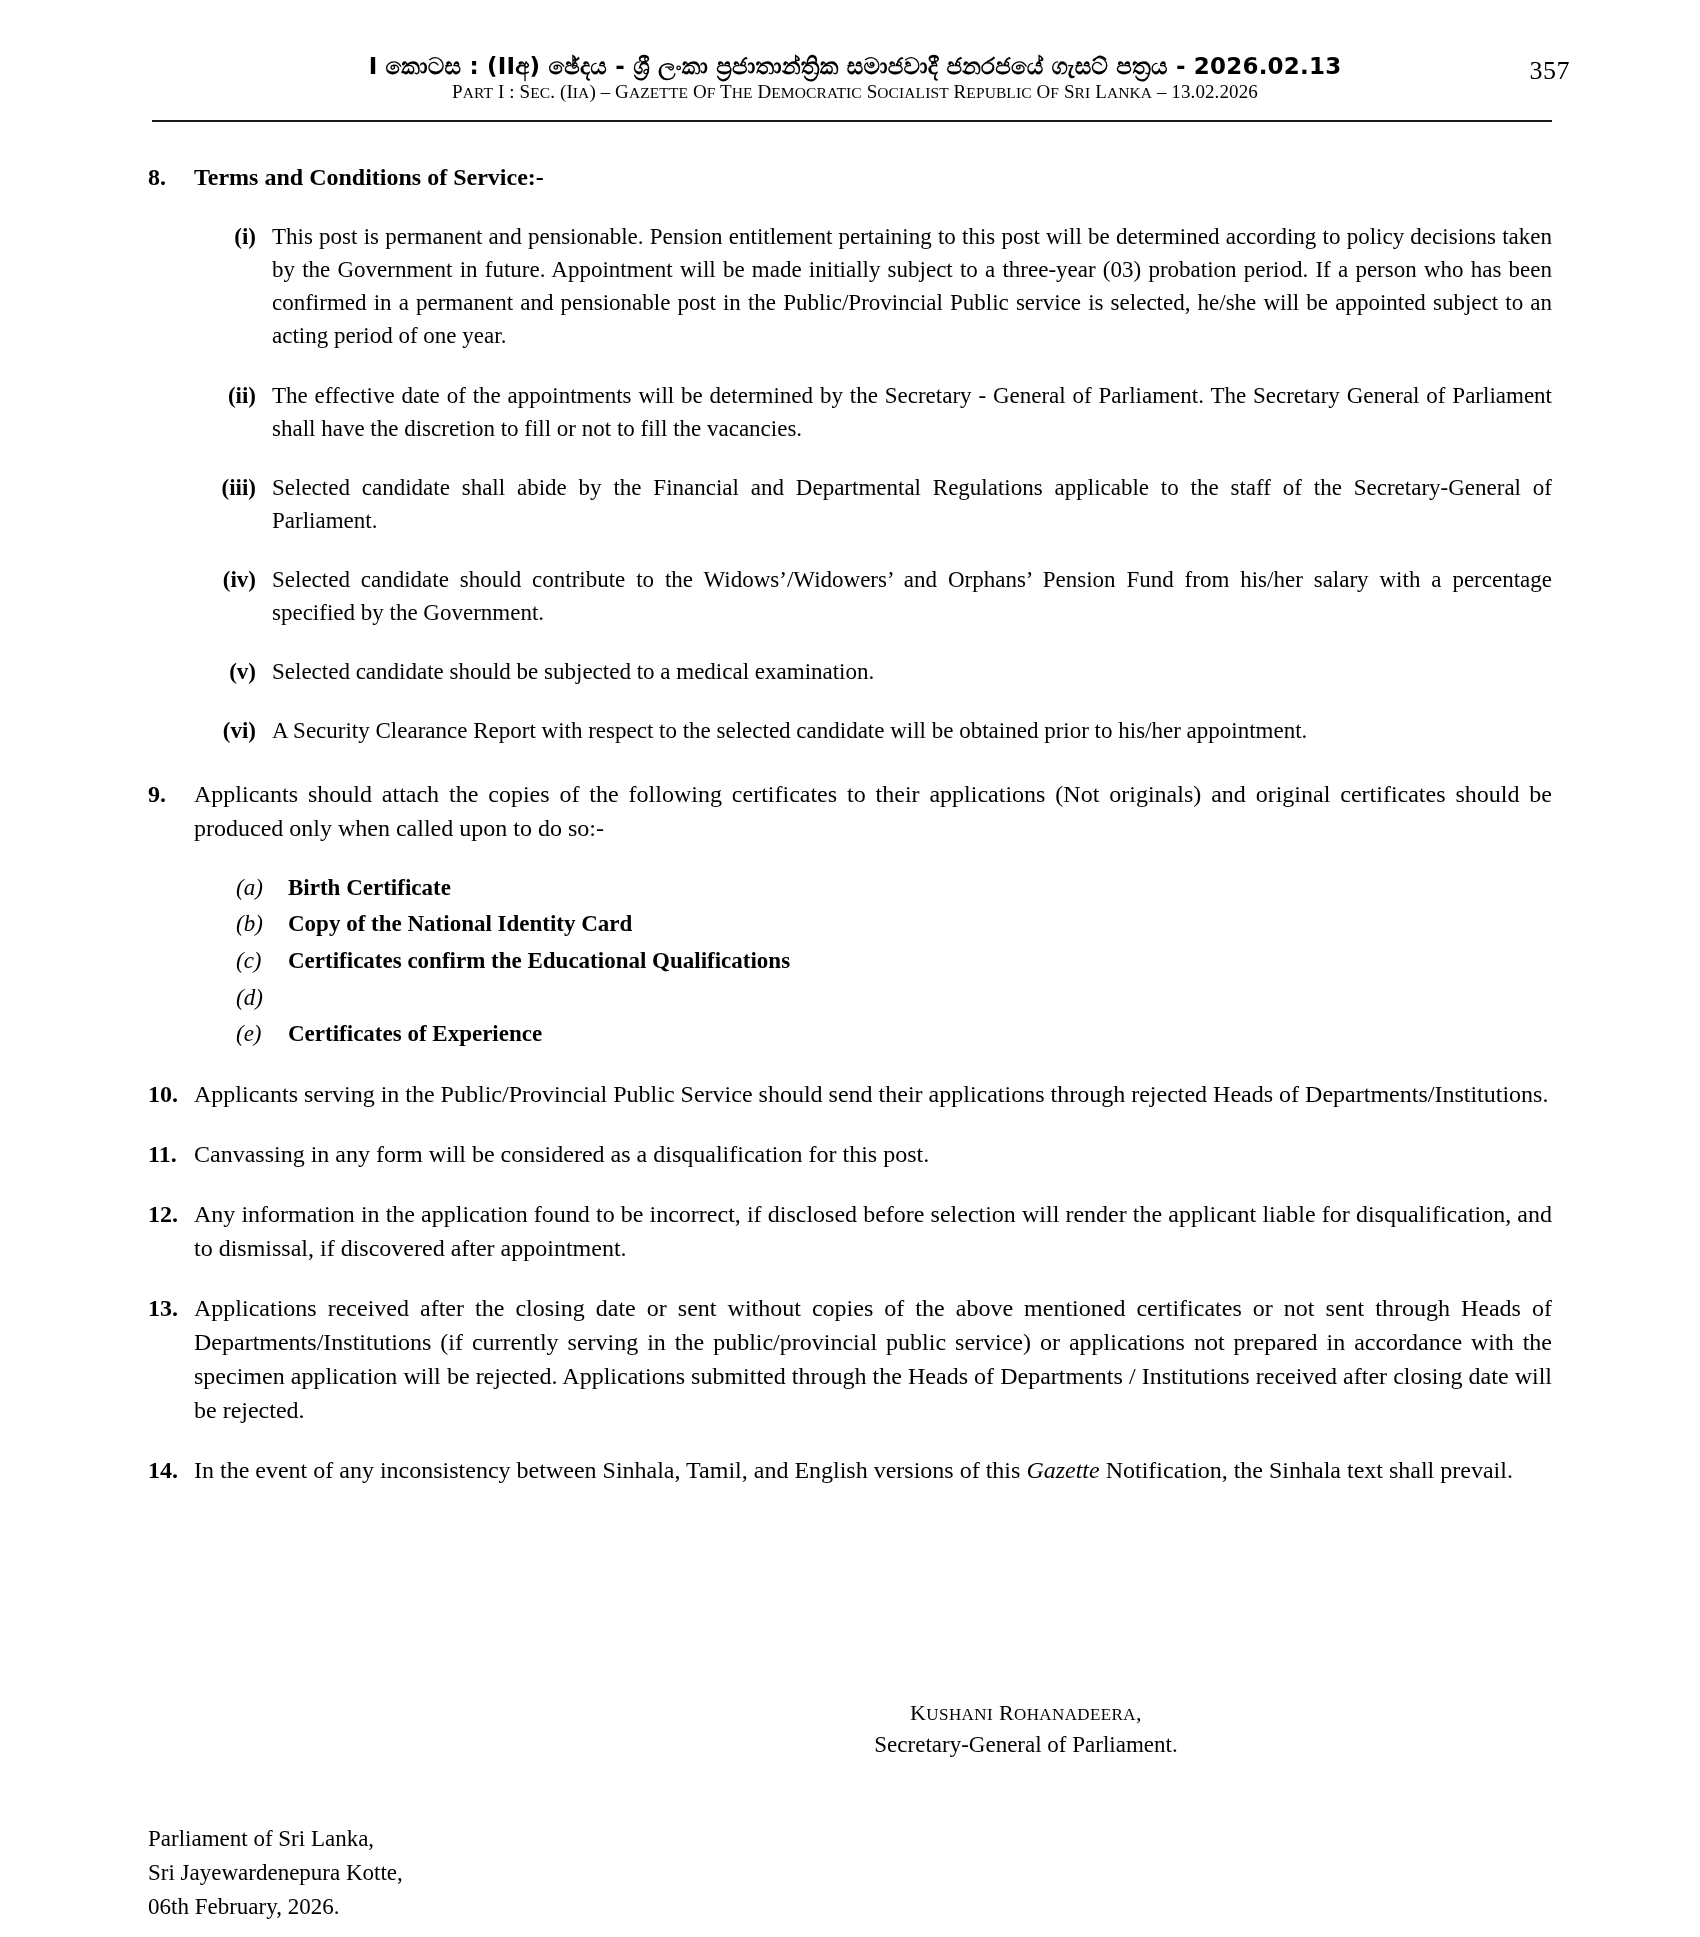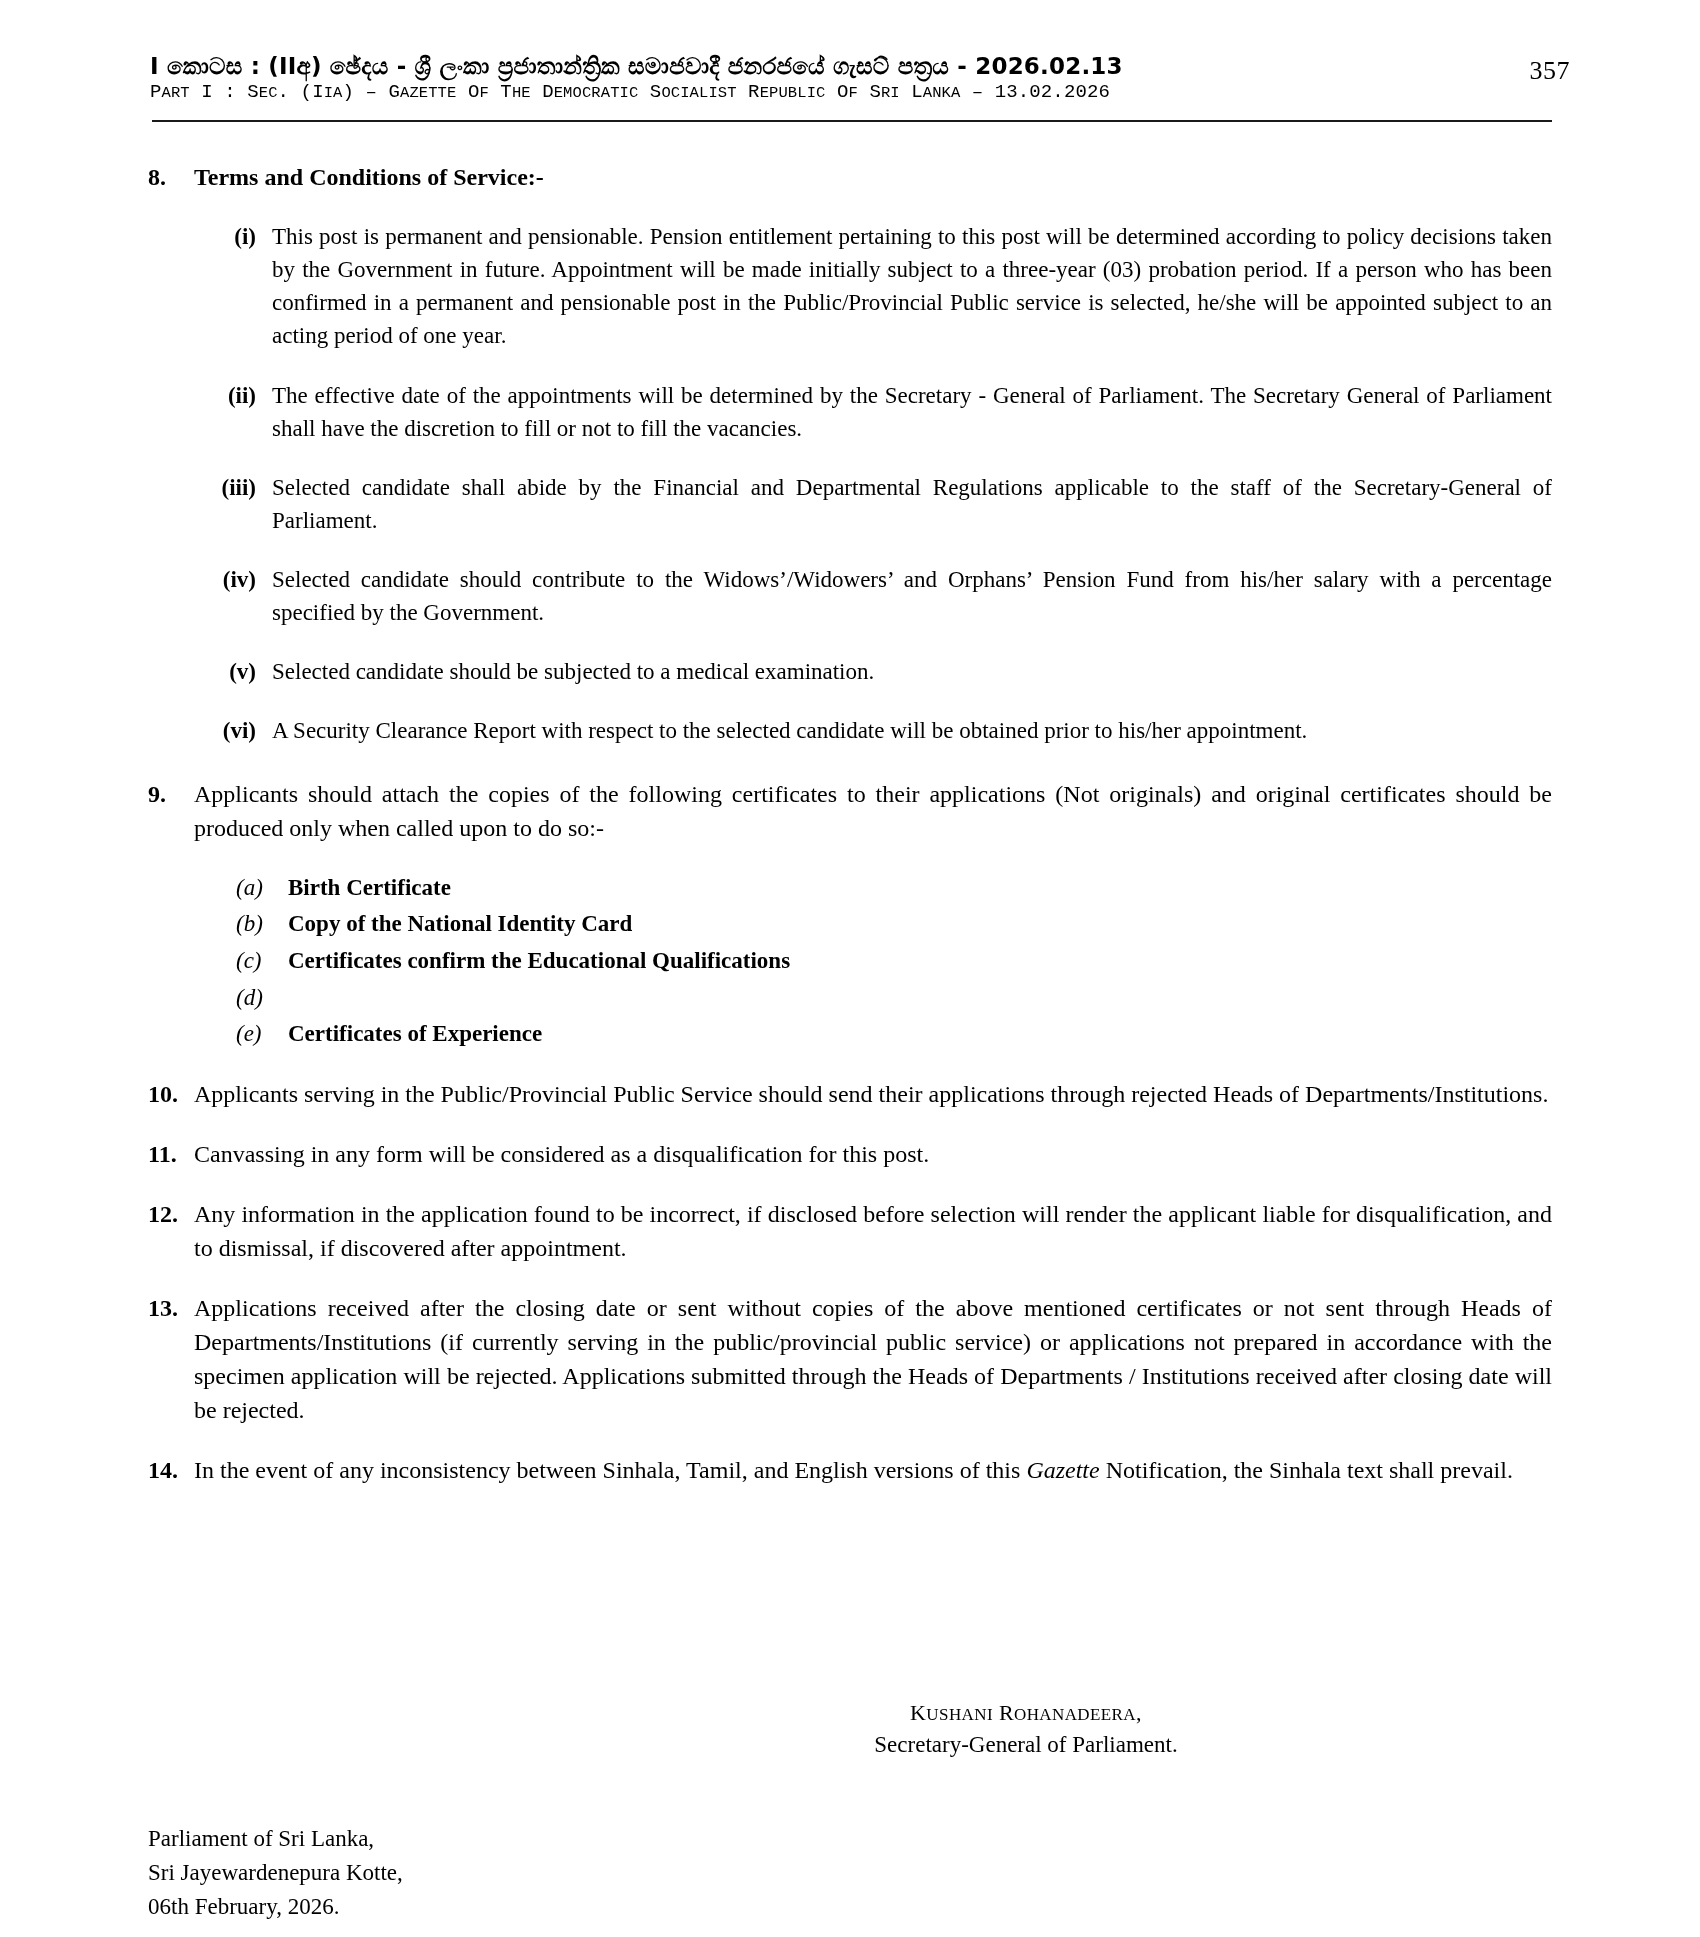--- a/index.html
+++ b/index.html
@@ -25,41 +25,41 @@
   
   .header {
     position: absolute;
     top: 52px;
     left: 150px;
     right: 140px;
   }
   .hdr-row {
     position: relative;
     display: block;
-    text-align: left;
+    text-align: center;
   }
   .hdr-sinhala {
     font-family: "DejaVu Sans", sans-serif;
     font-size: 23px;
     font-weight: 700;
     letter-spacing: 0.2px;
     line-height: 1.25;
     white-space: nowrap;
     display: inline-block;
   }
   .hdr-page-no {
     position: absolute;
     right: -10px;
     top: 4px;
     font-size: 26px;
     font-family: "Liberation Serif", serif;
     letter-spacing: 0.5px;
   }
   .hdr-english {
-    font-family: Liberation Mono, monospace;
+    font-family: Liberation Serif, serif;
     font-size: 19px;
     letter-spacing: 0.1px;
     white-space: nowrap;
     margin-top: 7px;
   }
   .hdr-english .sc {
     font-size: 15.5px;
   }
   .hdr-rule {
     position: absolute;

